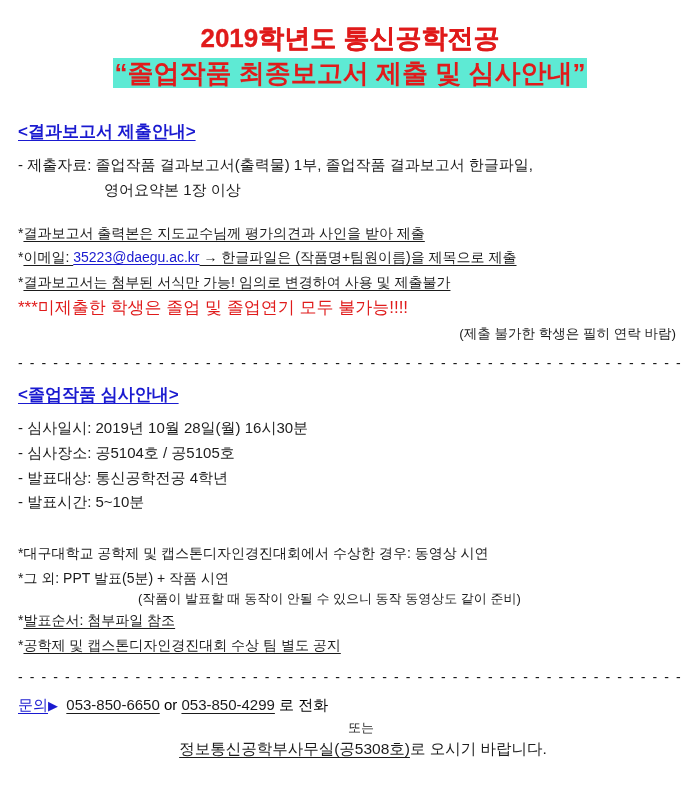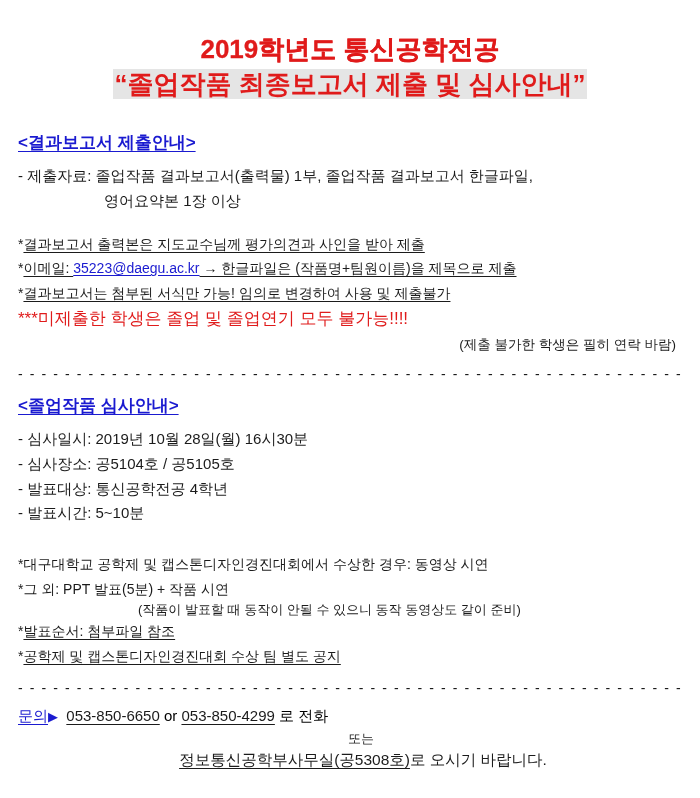--- a/index.html
+++ b/index.html
@@ -20,39 +20,38 @@
     height: 798px;
     position: relative;
     padding: 0;
     box-sizing: border-box;
   }
 
   
   .title-block {
     text-align: center;
     padding-top: 22px;
-    margin-top: 11px;
   }
   .title-line1 {
     font-size: 26px;
     font-weight: bold;
     color: #e01b1b;
     letter-spacing: 0px;
     line-height: 1.25;
     -webkit-text-stroke: 0.3px #e01b1b;
   }
   .title-line2 {
     font-size: 26px;
     font-weight: bold;
     color: #e01b1b;
     line-height: 1.3;
     margin-top: 2px;
   }
   .hl {
-    background: #e5e5e5;
+    background: #5eead4;
     padding: 0 2px;
   }
 
   
   .content {
     padding: 0 16px 0 18px;
     box-sizing: border-box;
   }
   .section-head {
     font-size: 17px;

